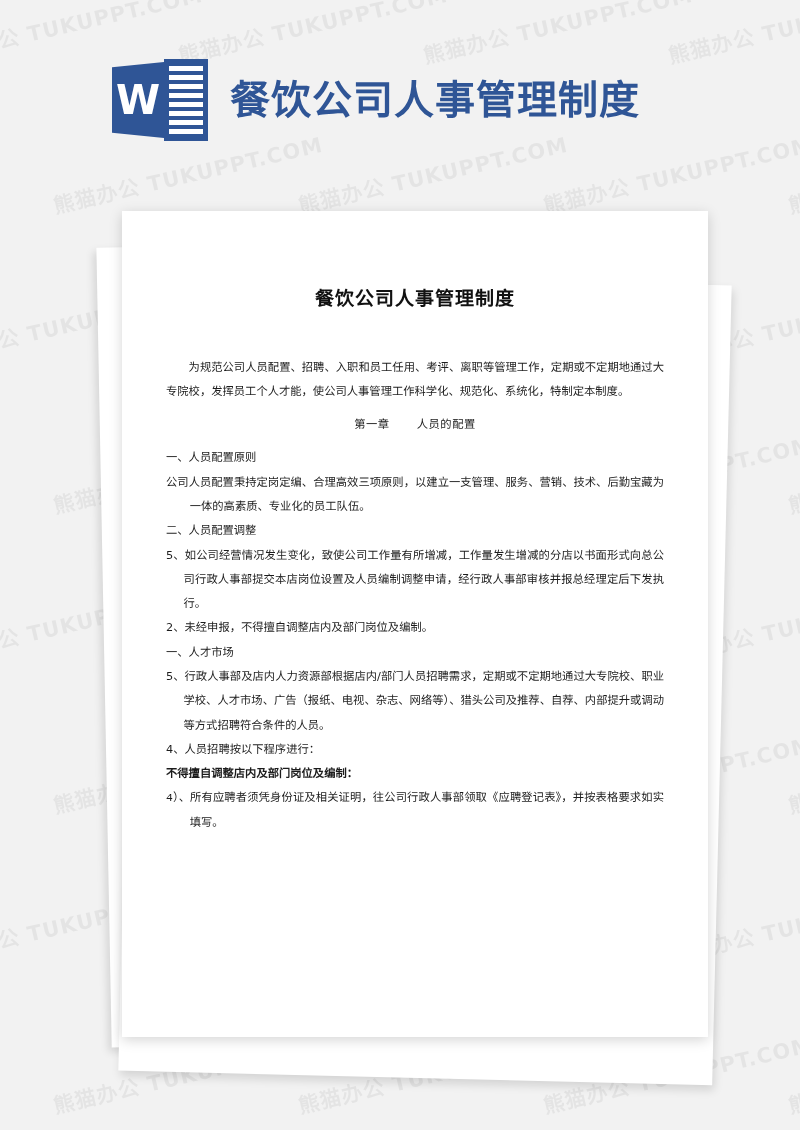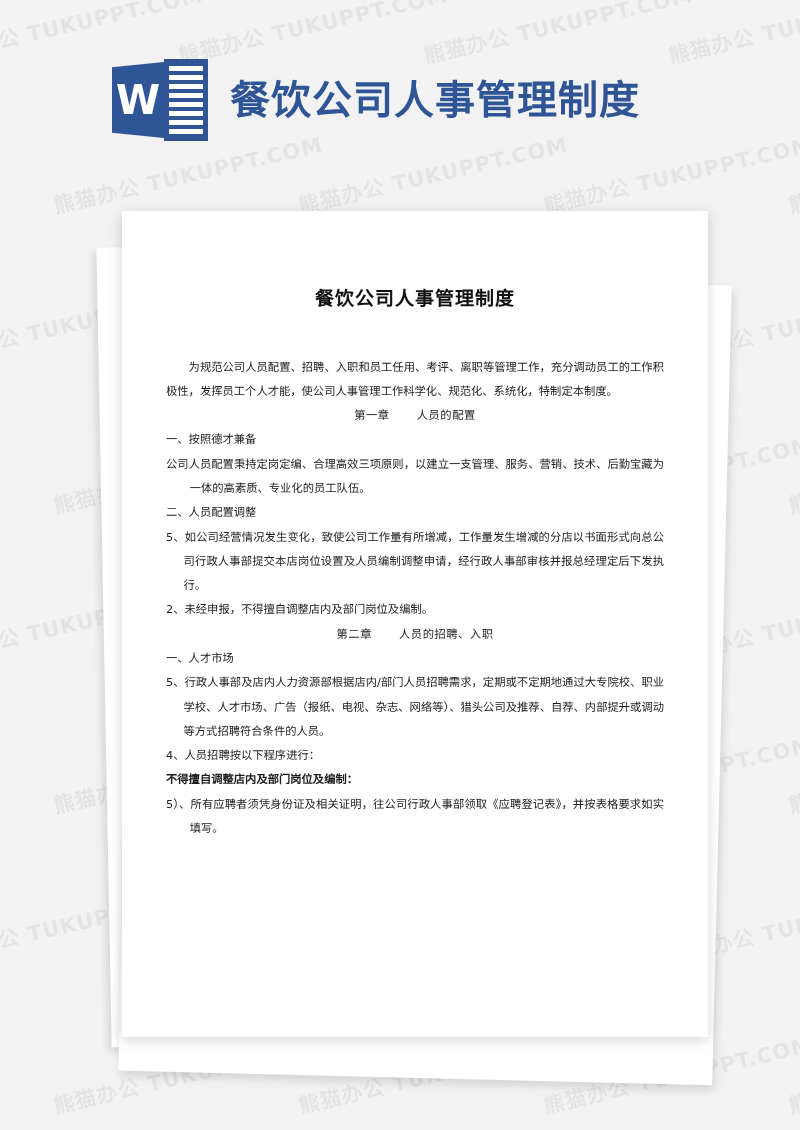--- a/index.html
+++ b/index.html
@@ -165,24 +165,25 @@
     text-justify: inter-ideograph;
   }
   .indent-2 { text-indent: 2em; }
   .hang {
     padding-left: 1.55em;
     text-indent: -1.55em;
   }
   .hang-deep {
     padding-left: 2.1em;
     text-indent: -2.1em;
+    font-family: Liberation Mono, monospace;
   }
   .chapter {
     text-align: center;
-    margin: 0;
+    margin: 9px;
     letter-spacing: 0.5px;
   }
   .chapter .gap { display: inline-block; width: 2.4em; }
   .bold { font-weight: bold; }
 </style>
 </head>
 <body>
 
 <div id="watermark-layer">
     <div class="wm" style="left: -70px; top: 40px;">熊猫办公 TUKUPPT.COM</div>
@@ -237,29 +238,28 @@
   <div id="header-title">餐饮公司人事管理制度</div>
 </div>
 
 <div id="page-stack">
   <div class="sheet" id="sheet-back-left"></div>
   <div class="sheet" id="sheet-back-bottom"></div>
   <div class="sheet" id="sheet-main">
     <div id="doc-content">
       <div id="doc-title">餐饮公司人事管理制度</div>
       <div id="doc-blocks">
-          <p class="para indent-2">为规范公司人员配置、招聘、入职和员工任用、考评、离职等管理工作，充分调动员工的工作积极性，发挥员工个人才能，使公司人事管理工作科学化、规范化、系统化，特制定本制度。</p>
+          <p class="para indent-2">为规范公司人员配置、招聘、入职和员工任用、考评、离职等管理工作，定期或不定期地通过大专院校，发挥员工个人才能，使公司人事管理工作科学化、规范化、系统化，特制定本制度。</p>
           <p class="para chapter"><span>第一章</span><span class="gap"></span><span>人员的配置</span></p>
-          <p class="para">一、按照德才兼备</p>
+          <p class="para">一、人员配置原则</p>
           <p class="para hang-deep">公司人员配置秉持定岗定编、合理高效三项原则，以建立一支管理、服务、营销、技术、后勤宝藏为一体的高素质、专业化的员工队伍。</p>
           <p class="para">二、人员配置调整</p>
           <p class="para hang">5、如公司经营情况发生变化，致使公司工作量有所增减，工作量发生增减的分店以书面形式向总公司行政人事部提交本店岗位设置及人员编制调整申请，经行政人事部审核并报总经理定后下发执行。</p>
           <p class="para hang">2、未经申报，不得擅自调整店内及部门岗位及编制。</p>
-          <p class="para chapter"><span>第二章</span><span class="gap"></span><span>人员的招聘、入职</span></p>
           <p class="para">一、人才市场</p>
           <p class="para hang">5、行政人事部及店内人力资源部根据店内/部门人员招聘需求，定期或不定期地通过大专院校、职业学校、人才市场、广告（报纸、电视、杂志、网络等）、猎头公司及推荐、自荐、内部提升或调动等方式招聘符合条件的人员。</p>
           <p class="para hang">4、人员招聘按以下程序进行：</p>
           <p class="para bold">不得擅自调整店内及部门岗位及编制：</p>
-          <p class="para hang-deep">5）、所有应聘者须凭身份证及相关证明，往公司行政人事部领取《应聘登记表》，并按表格要求如实填写。</p>
+          <p class="para hang-deep">4）、所有应聘者须凭身份证及相关证明，往公司行政人事部领取《应聘登记表》，并按表格要求如实填写。</p>
         </div>
     </div>
   </div>
 </div>
 
 </body></html>

